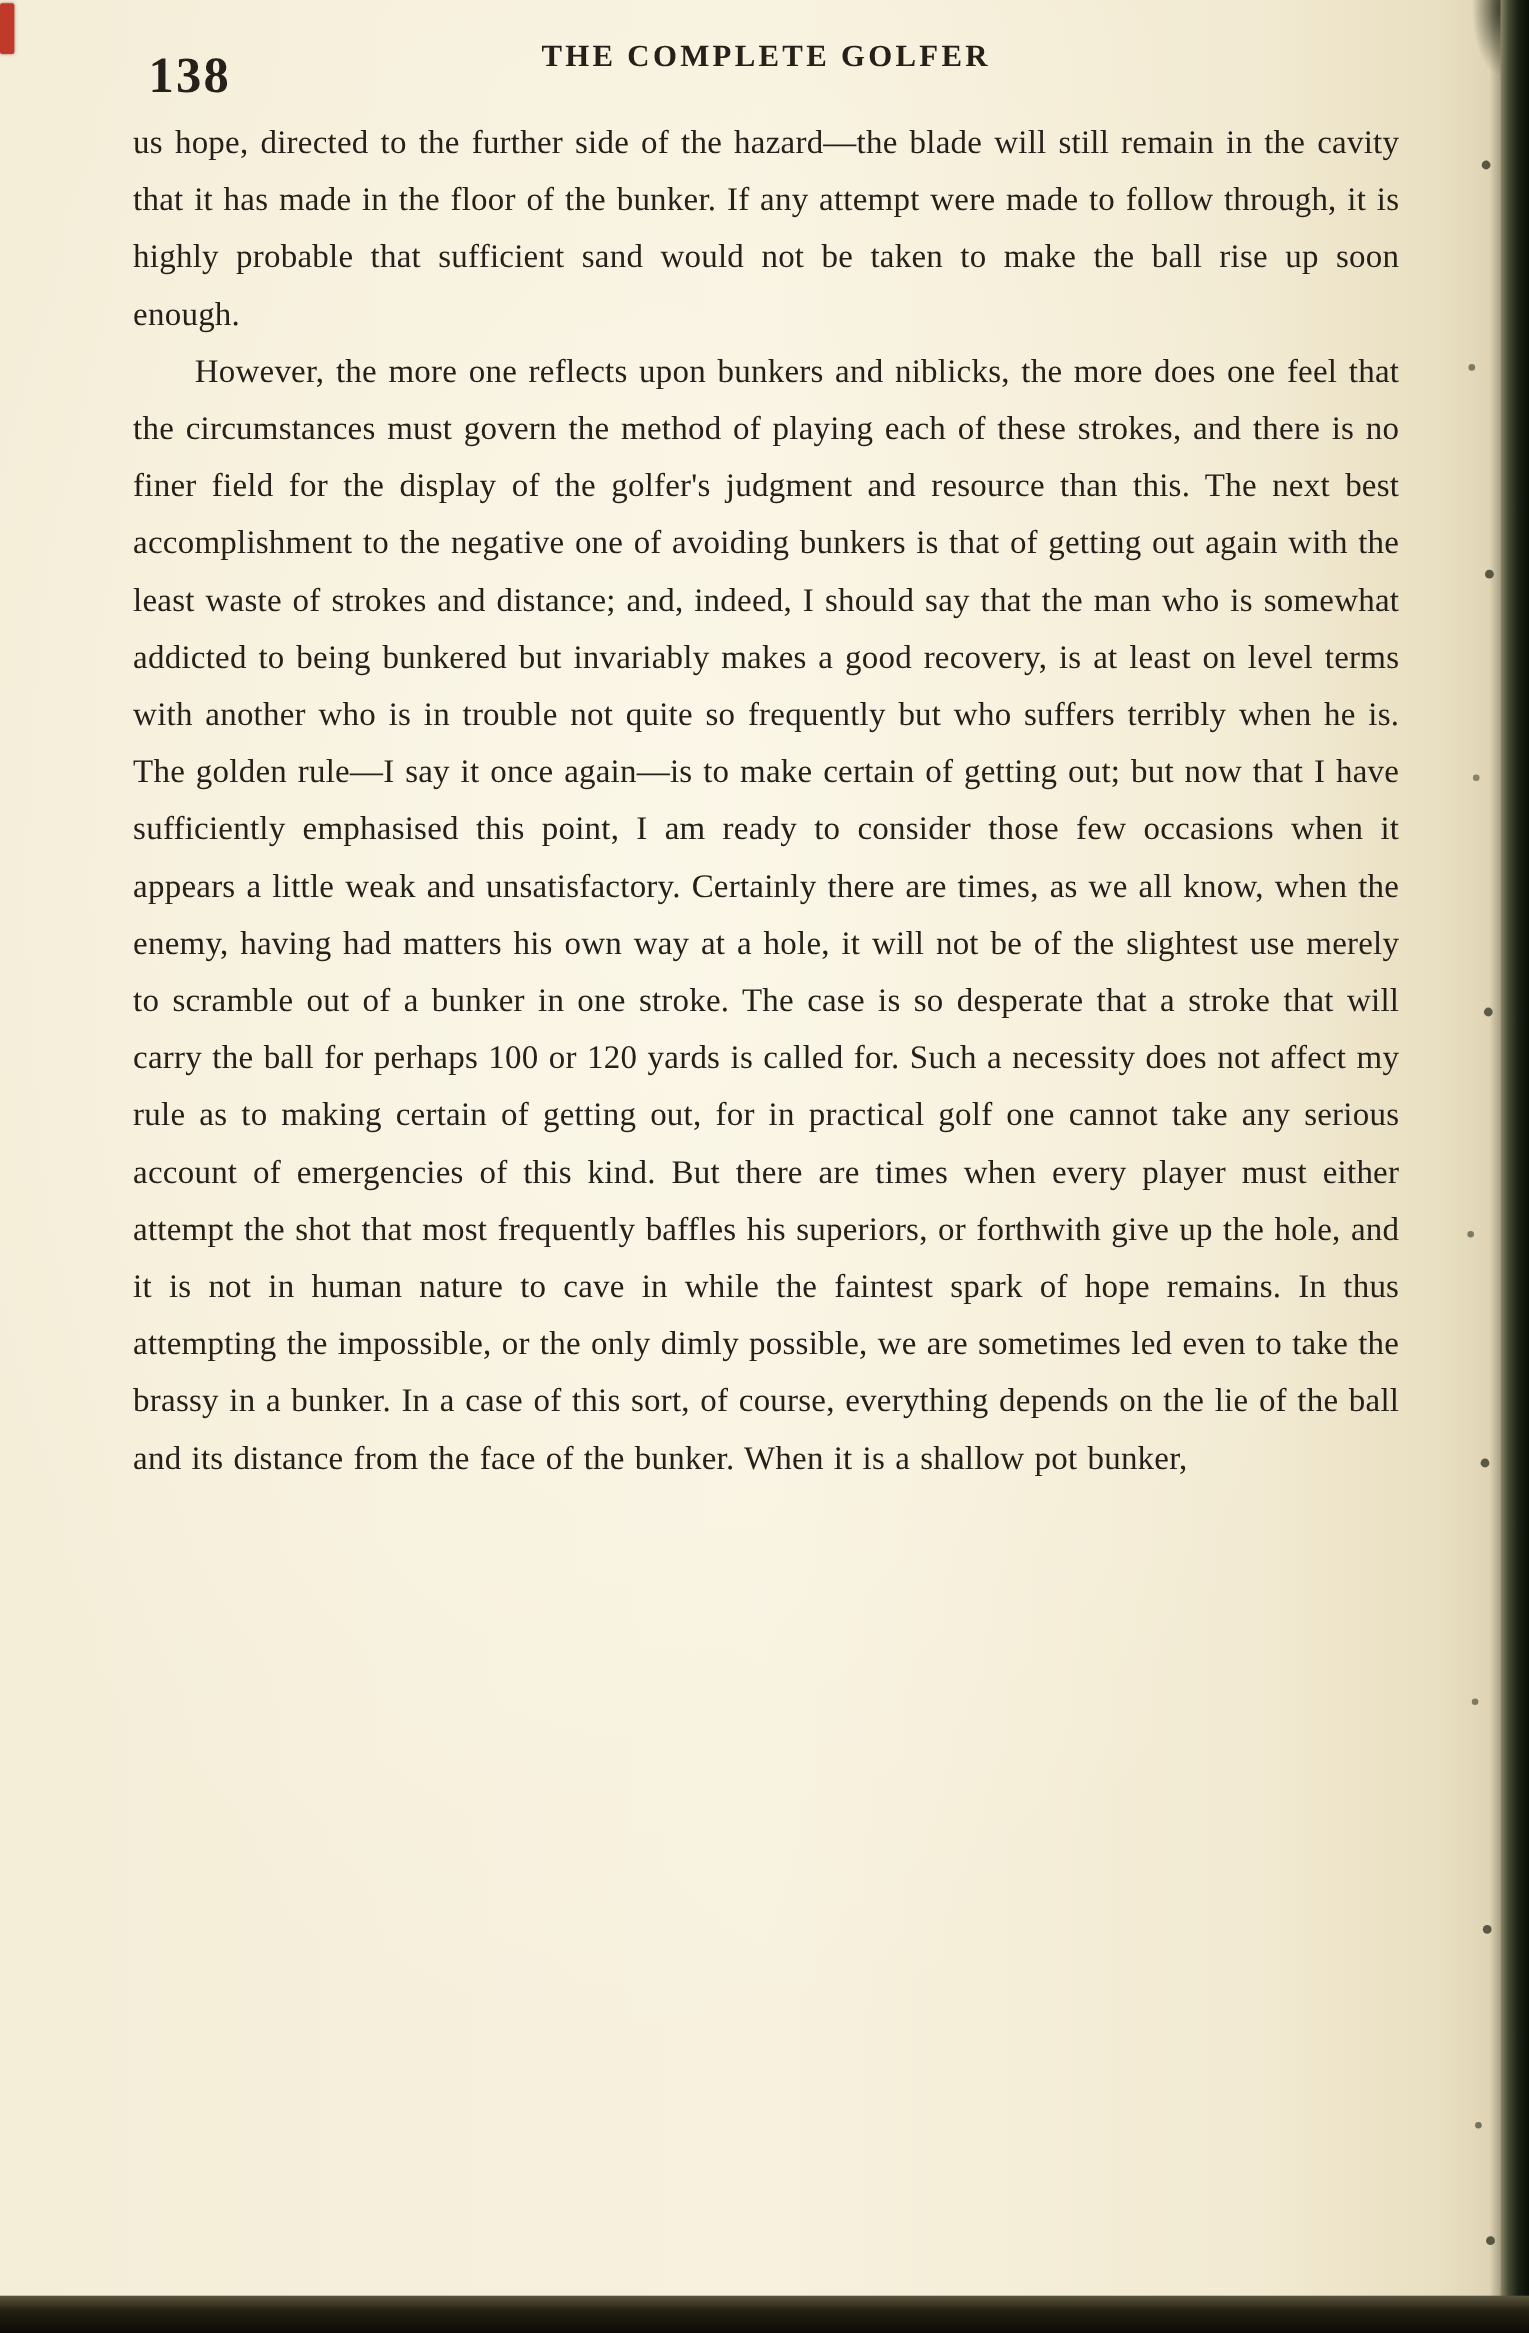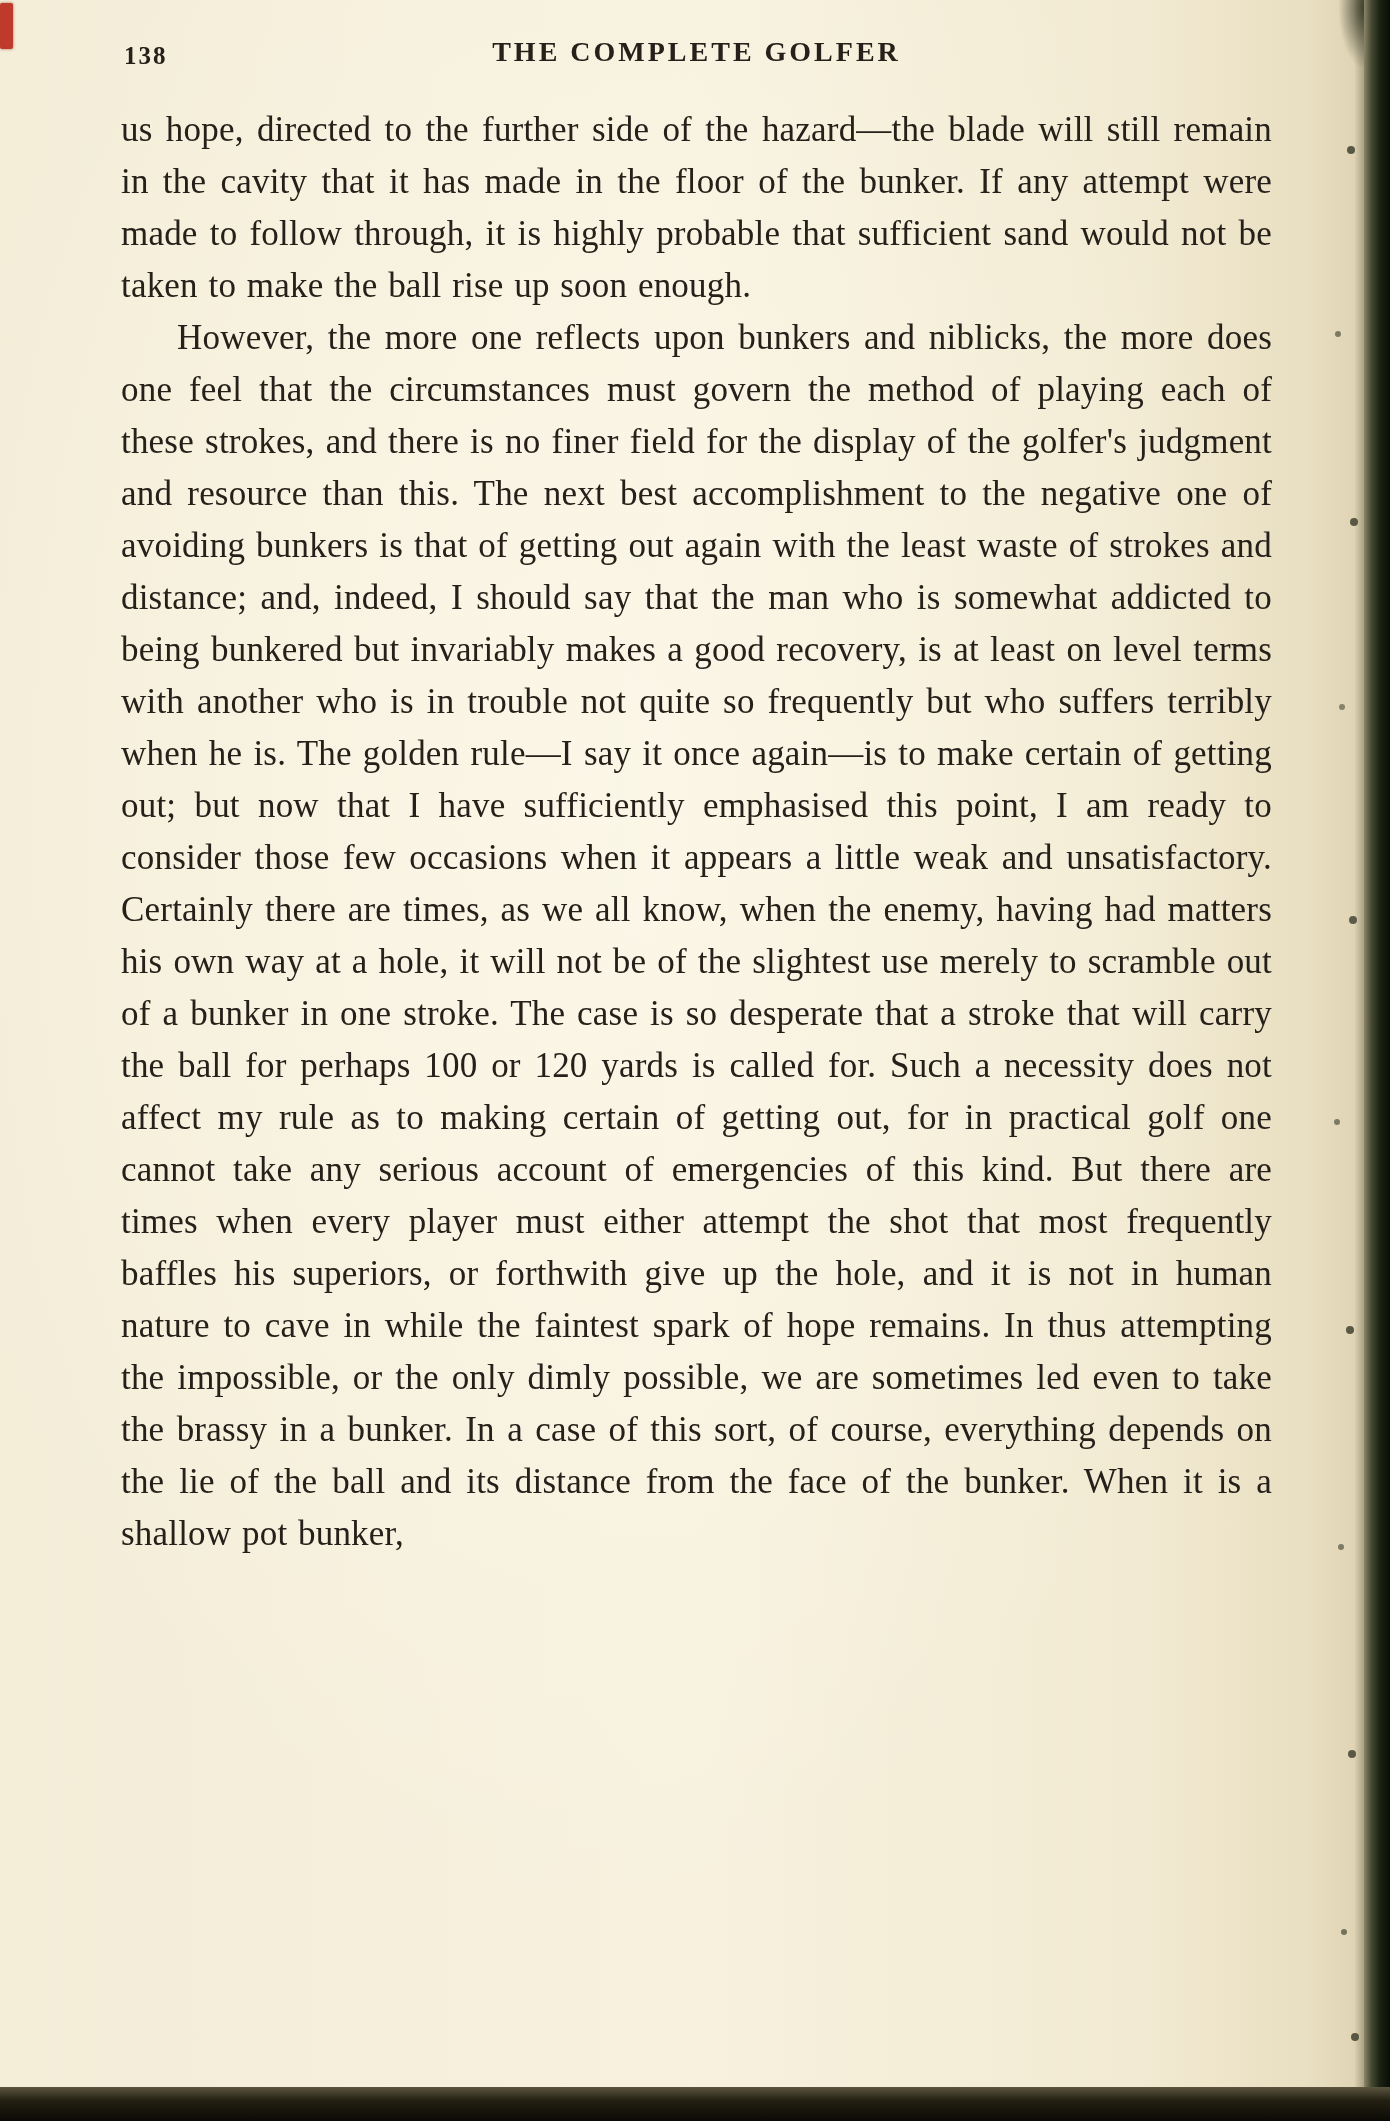--- a/index.html
+++ b/index.html
@@ -17,36 +17,36 @@
     background:
       radial-gradient(ellipse at 42% 38%, rgba(255,252,240,0.55) 0%, rgba(255,252,240,0) 60%),
       linear-gradient(90deg, #f4edd8 0%, #f7f1de 50%, #f2ead2 82%, #e9dfc2 94%, #d9ccab 100%);
   }
 
   
   .header {
     position: absolute; top: 36px; left: 121px; width: 1151px; height: 58px;
   }
   .page-number {
-    position: absolute; left: 3px; top: 6px;
-    font-size: 25px; font-weight: 700; letter-spacing: 2px;
+    position: absolute; left: 14px; top: 6px;
+    font-size: 46px; font-weight: 700; letter-spacing: 2px;
   }
   .running-title {
     display: block; text-align: center;
     font-size: 28px; font-weight: 700; letter-spacing: 3px;
     white-space: nowrap;
   }
 
   
   .body-text {
     position: absolute; top: 104px; left: 121px; width: 1151px;
   }
   .body-text p {
     margin: 0;
-    font-size: 35px;
+    font-size: 30px;
     line-height: 52px;
     text-align: justify;
     word-spacing: 0.05em;
     letter-spacing: 0.2px;
   }
   .body-text p.indent { text-indent: 56px; }
 
   
   .edge-right {
     position: absolute; top: 0; right: 0; width: 26px; height: 100%;

